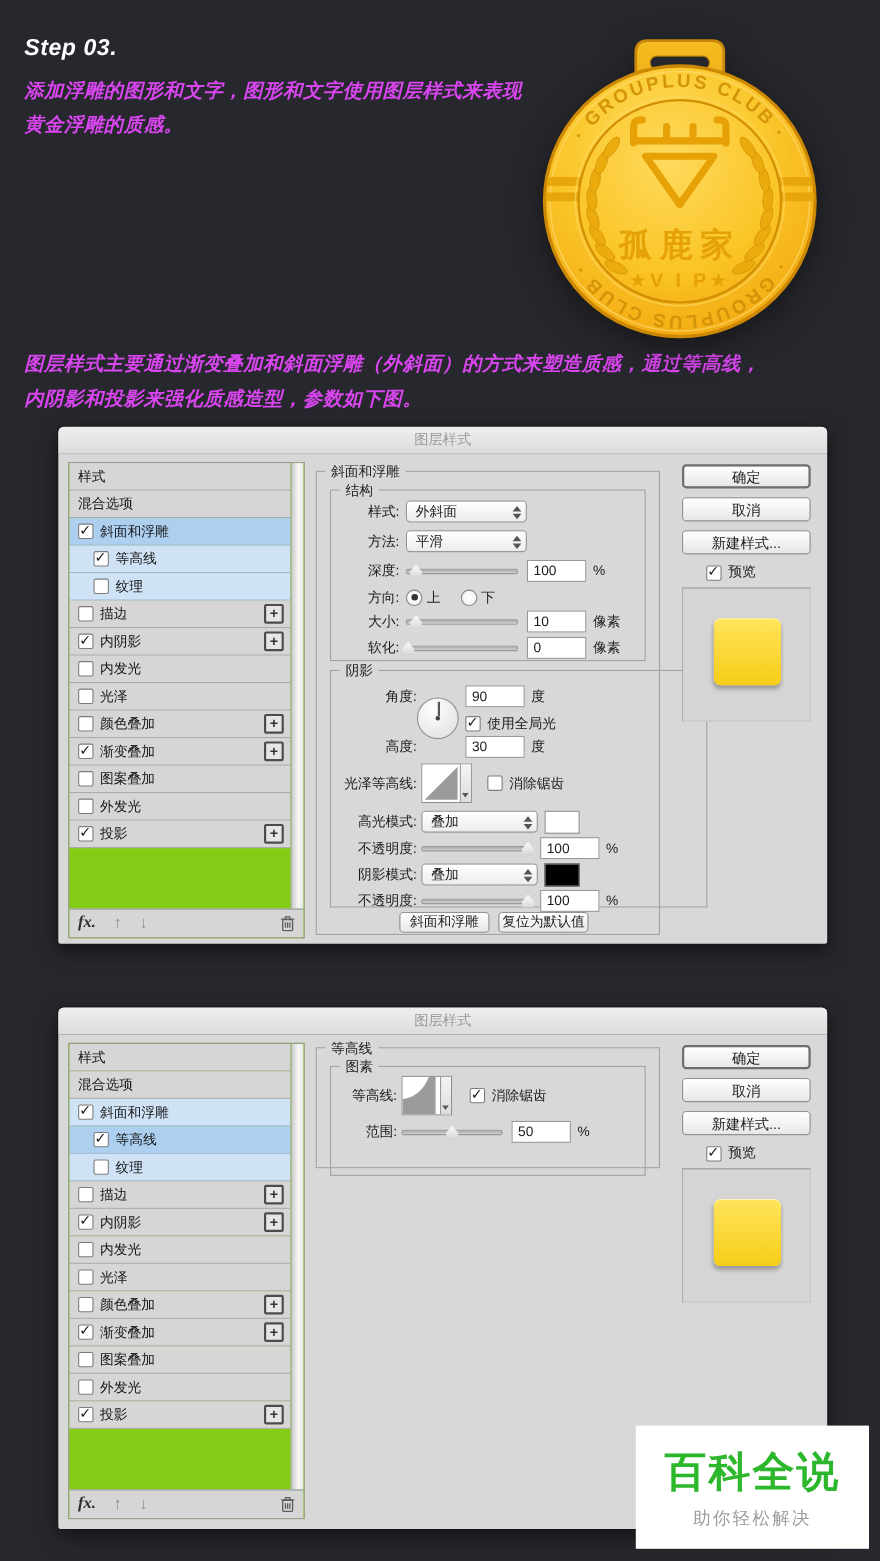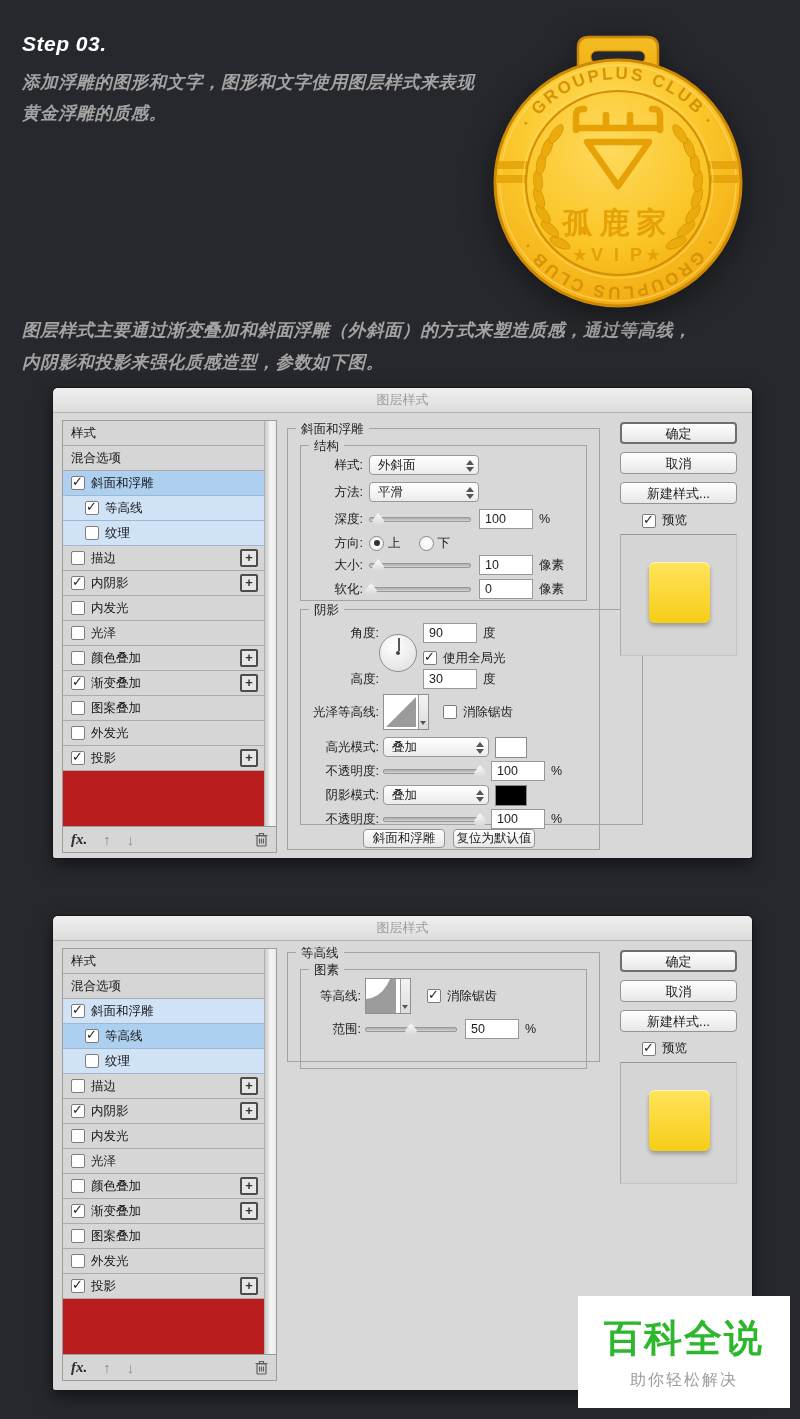--- a/index.html
+++ b/index.html
@@ -1,37 +1,37 @@
 <!DOCTYPE html>
 <html><head>
 <meta charset="utf-8">
 <style>
   html,body{margin:0;padding:0;background:#27282d;}
   .stage{position:relative;width:800px;height:1419px;background:#27282d;overflow:hidden;
          font-family:"Liberation Sans","DejaVu Sans",sans-serif;-webkit-font-smoothing:antialiased;}
 
   
   .step-title{position:absolute;left:22px;top:32px;color:#ffffff;font-size:21px;font-style:italic;font-weight:bold;letter-spacing:.5px;}
-  .intro-line{position:absolute;left:22px;color:#a3a3a3;font-size:17.5px;font-style:italic;font-weight:bold;letter-spacing:.6px;}
+  .intro-line{position:absolute;left:22px;color:#d946ef;font-size:17.5px;font-style:italic;font-weight:bold;letter-spacing:.6px;}
   .i1{top:70px}.i2{top:101px}.p1{top:318px}.p2{top:350px}
 
   
   .medal{position:absolute;left:470px;top:14px;width:296px;height:296px;filter:drop-shadow(0 8px 16px rgba(0,0,0,.45));}
   .medal text{font-family:"Liberation Sans","DejaVu Sans",sans-serif;}
 
   
   .dialog{position:absolute;left:53px;width:699px;background:#d8d8d8;border-radius:5px 5px 2px 2px;
           box-shadow:0 0 0 1px #151619,0 6px 18px rgba(0,0,0,.55);font-size:12.5px;color:#1a1a1a;}
   .d1{top:388px;height:470px;}
   .d2{top:916px;height:474px;}
   .titlebar{height:24px;line-height:24px;text-align:center;color:#9b9b9b;font-size:13px;
             background:linear-gradient(#efefef,#dcdcdc);border-bottom:1px solid #b3b3b3;border-radius:5px 5px 0 0;}
 
   
-  .list-panel{position:absolute;left:9px;top:32px;width:215px;height:433px;background:#b91c1c;
+  .list-panel{position:absolute;left:9px;top:32px;width:215px;height:433px;background:#84cc16;
               border:1px solid #9c9c9c;box-sizing:border-box;overflow:hidden;}
   .list-rows{position:absolute;left:0;top:0;right:12px;bottom:26px;}
   .scrollstrip{position:absolute;top:0;right:0;bottom:26px;width:12px;background:linear-gradient(to right,#c9c9c9,#f6f6f6 55%,#e9e9e9);border-left:1px solid #b0b0b0;box-sizing:border-box;}
   .lrow{height:24px;border-bottom:1px solid #ababab;display:flex;align-items:center;padding:0 6px 0 8px;background:#d6d6d6;}
   .lrow.tint{background:#cfe2f6;border-bottom-color:#9fb8cf;}
   .lrow.sel{background:#aed0f0;}
   .lrow-label{color:#151515;white-space:nowrap;}
   .cb{width:12px;height:12px;border:1px solid #7d7d7d;background:#fff;border-radius:2px;margin-right:6px;position:relative;flex:none;box-sizing:content-box;}
   .cb.checked::after{content:"✓";position:absolute;left:0;top:-3px;font-size:13px;font-weight:bold;color:#1d1d1d;}
   .cb.ind{margin-left:14px;}

